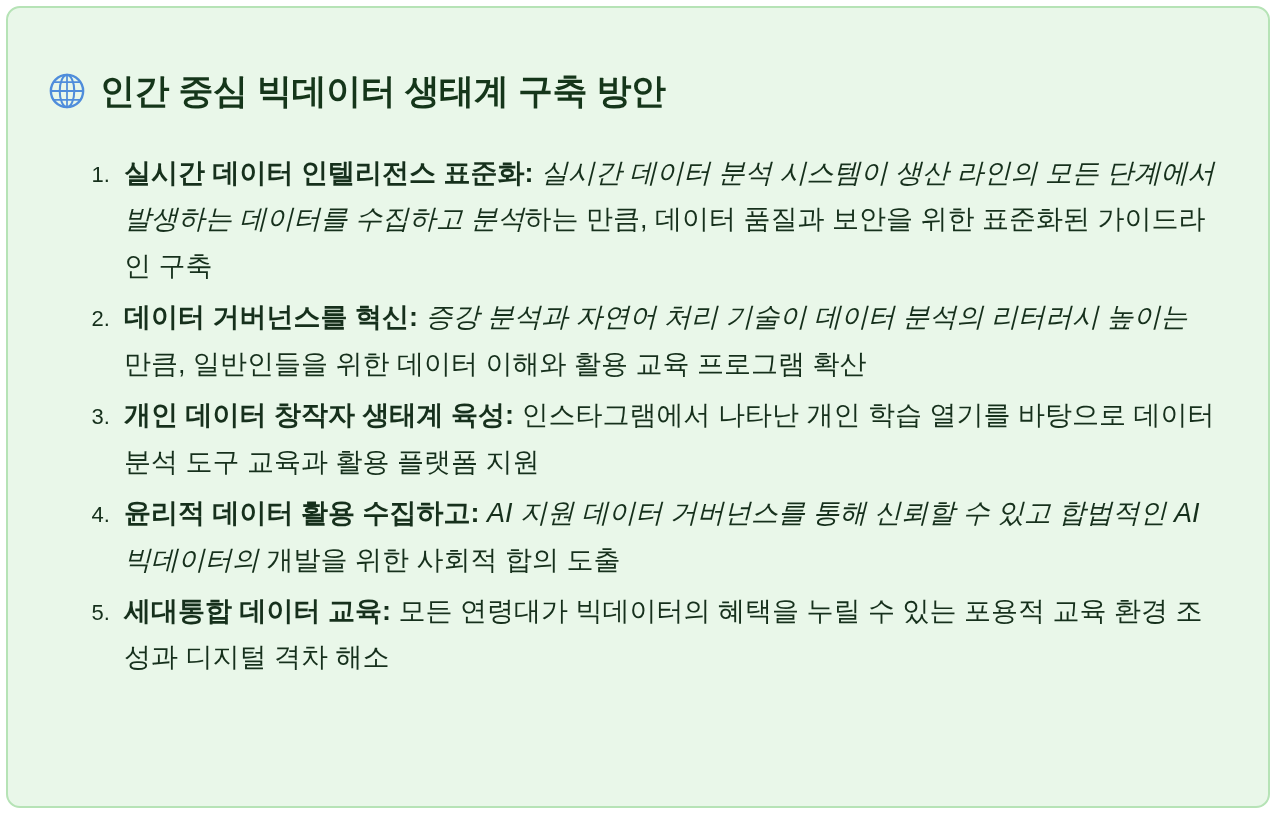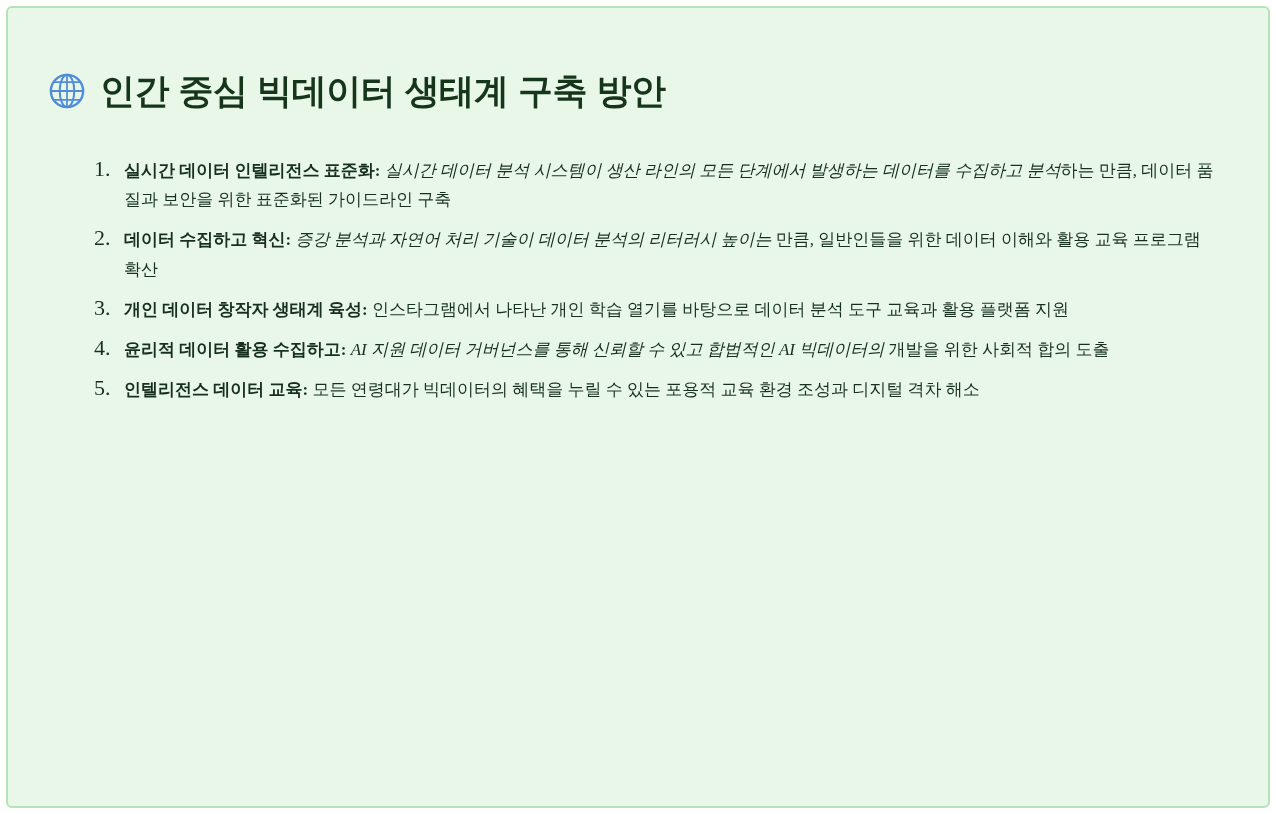--- a/index.html
+++ b/index.html
@@ -15,21 +15,21 @@
   }
   .card {
     position: absolute;
     left: 6px;
     top: 6px;
     width: 1264px;
     height: 802px;
     box-sizing: border-box;
     background: #e9f7e9;
     border: 2px solid #b6e3b6;
-    border-radius: 6px;
+    border-radius: 14px;
     overflow: hidden;
   }
   .card-inner {
     padding: 62px 30px 20px 36px;
   }
   .title-row {
     display: flex;
     align-items: center;
     gap: 14px;
     margin: 0 0 38px 4px;
@@ -47,25 +47,24 @@
     letter-spacing: -0.4px;
     line-height: 1.2;
   }
   ol.items {
     margin: 0;
     padding: 0 18px 0 72px;
     list-style: decimal;
     color: #16301c;
   }
   ol.items > li {
-    font-size: 17px;
+    font-size: 27px;
     line-height: 1.72;
     margin-bottom: 5px;
     padding-left: 8px;
-    font-family: Liberation Serif, serif;
   }
   ol.items > li::marker {
     font-size: 22px;
     color: #16301c;
   }
   .lead {
     font-weight: bold;
   }
   .em {
     font-style: italic;
@@ -90,27 +89,27 @@
         <line x1="12" y1="1.8" x2="12" y2="22.2" stroke="#4f8ddb" stroke-width="1.1"></line>
       </svg>
       <span class="title-text">인간 중심 빅데이터 생태계 구축 방안</span>
     </div>
 
     <ol class="items">
       <li>
         <span class="lead">실시간 데이터 인텔리전스 표준화:</span><span class="em"> 실시간 데이터 분석 시스템이 생산 라인의 모든 단계에서 발생하는 데이터를 수집하고 분석</span><span class="rest">하는 만큼, 데이터 품질과 보안을 위한 표준화된 가이드라인 구축</span>
       </li>
       <li>
-        <span class="lead">데이터 수집하고 혁신:</span><span class="em"> 증강 분석과 자연어 처리 기술이 데이터 분석의 리터러시 높이는</span><span class="rest"> 만큼, 일반인들을 위한 데이터 이해와 활용 교육 프로그램 확산</span>
+        <span class="lead">데이터 거버넌스를 혁신:</span><span class="em"> 증강 분석과 자연어 처리 기술이 데이터 분석의 리터러시 높이는</span><span class="rest"> 만큼, 일반인들을 위한 데이터 이해와 활용 교육 프로그램 확산</span>
       </li>
       <li>
         <span class="lead">개인 데이터 창작자 생태계 육성:</span><span class="em"></span><span class="rest"> 인스타그램에서 나타난 개인 학습 열기를 바탕으로 데이터 분석 도구 교육과 활용 플랫폼 지원</span>
       </li>
       <li>
         <span class="lead">윤리적 데이터 활용 수집하고:</span><span class="em"> AI 지원 데이터 거버넌스를 통해 신뢰할 수 있고 합법적인 AI 빅데이터의</span><span class="rest"> 개발을 위한 사회적 합의 도출</span>
       </li>
       <li>
-        <span class="lead">인텔리전스 데이터 교육:</span><span class="em"></span><span class="rest"> 모든 연령대가 빅데이터의 혜택을 누릴 수 있는 포용적 교육 환경 조성과 디지털 격차 해소</span>
+        <span class="lead">세대통합 데이터 교육:</span><span class="em"></span><span class="rest"> 모든 연령대가 빅데이터의 혜택을 누릴 수 있는 포용적 교육 환경 조성과 디지털 격차 해소</span>
       </li>
     </ol>
 
   </div>
 </div>
 
 </body></html>

